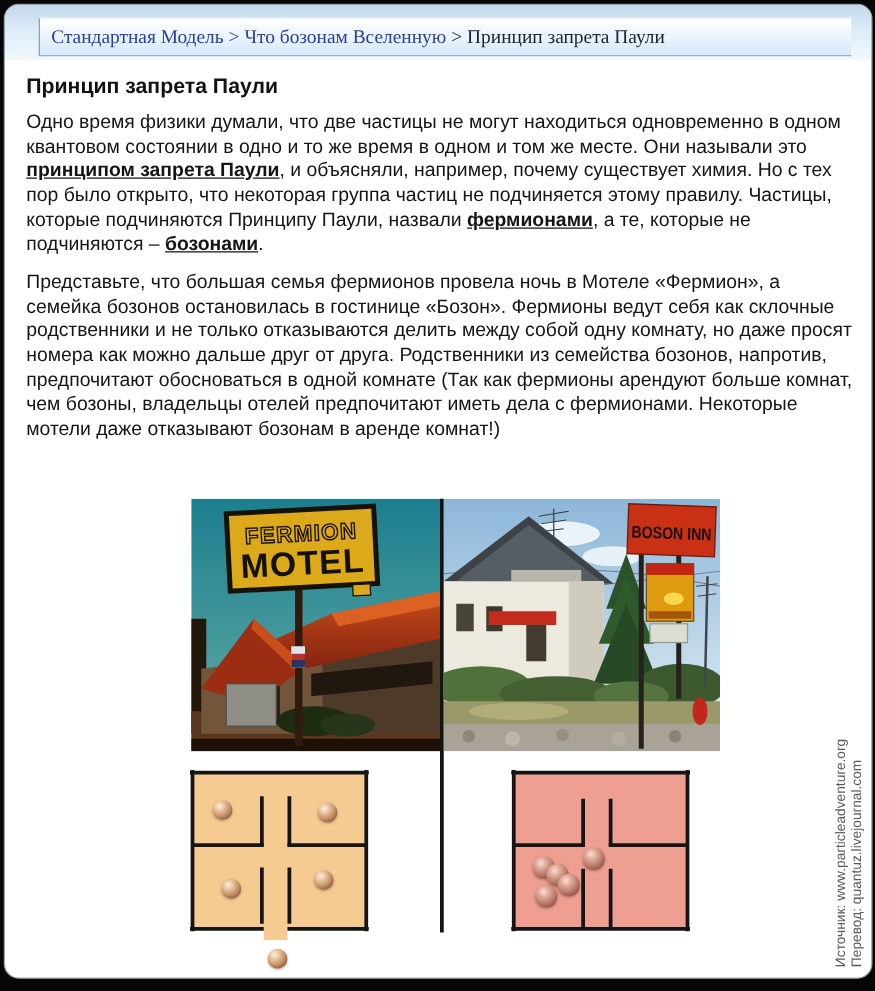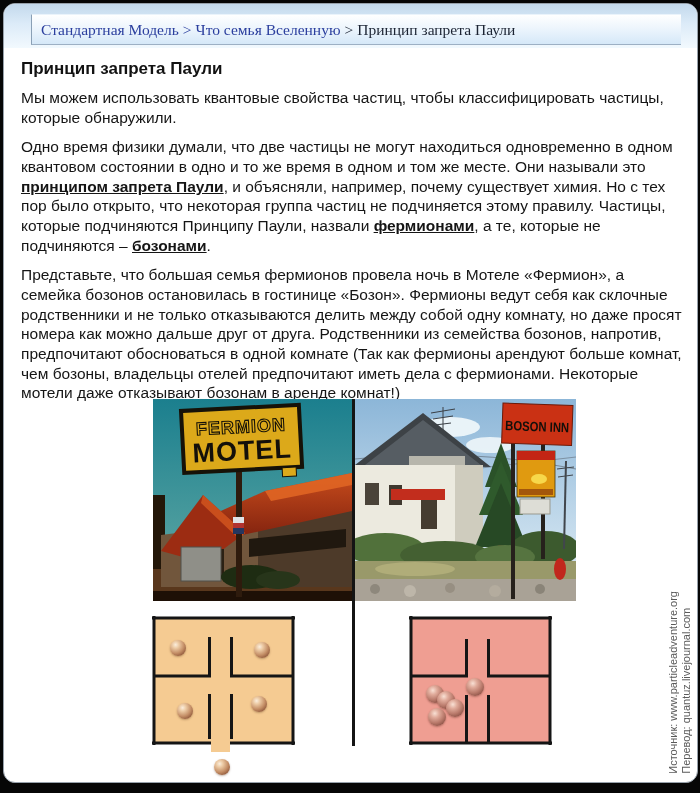--- a/index.html
+++ b/index.html
@@ -43,27 +43,26 @@
            font-size:11px;line-height:13px;color:#5a5a5a;white-space:nowrap;}
   svg text{font-family:"Liberation Sans",sans-serif;}
 </style>
 </head>
 <body>
 
 <div class="card">
 
   <div class="header">
     <div class="crumbbox">
-      <a>Стандартная Модель</a><span class="crumb-sep">&gt;</span><a>Что семья Вселенную</a><span class="crumb-sep dark">&gt;</span><span class="crumb-current">Принцип запрета Паули</span>
+      <a>Стандартная Модель</a><span class="crumb-sep">&gt;</span><a>Что бозонам Вселенную</a><span class="crumb-sep dark">&gt;</span><span class="crumb-current">Принцип запрета Паули</span>
     </div>
   </div>
 
   <div class="main">
     <h1>Принцип запрета Паули</h1>
-    <p><span>Мы можем использовать квантовые свойства частиц, чтобы классифицировать частицы, которые обнаружили.</span></p>
     <p><span>Одно время физики думали, что две частицы не могут находиться одновременно в одном квантовом состоянии в одно и то же время в одном и том же месте. Они называли это </span><b>принципом запрета Паули</b><span>, и объясняли, например, почему существует химия. Но с тех пор было открыто, что некоторая группа частиц не подчиняется этому правилу. Частицы, которые подчиняются Принципу Паули, назвали </span><b>фермионами</b><span>, а те, которые не подчиняются – </span><b>бозонами</b><span>.</span></p>
     <p><span>Представьте, что большая семья фермионов провела ночь в Мотеле «Фермион», а семейка бозонов остановилась в гостинице «Бозон». Фермионы ведут себя как склочные родственники и не только отказываются делить между собой одну комнату, но даже просят номера как можно дальше друг от друга. Родственники из семейства бозонов, напротив, предпочитают обосноваться в одной комнате (Так как фермионы арендуют больше комнат, чем бозоны, владельцы отелей предпочитают иметь дела с фермионами. Некоторые мотели даже отказывают бозонам в аренде комнат!)</span></p>
   </div>
 
   <div class="photo photo-left">
     <svg viewBox="0 0 199 202" preserveAspectRatio="none">
       <defs>
         <linearGradient id="sky1" x1="0" y1="0" x2="0" y2="1">
           <stop offset="0" stop-color="#1b7f8e"></stop>
             <stop offset="1" stop-color="#66aca6"></stop>

